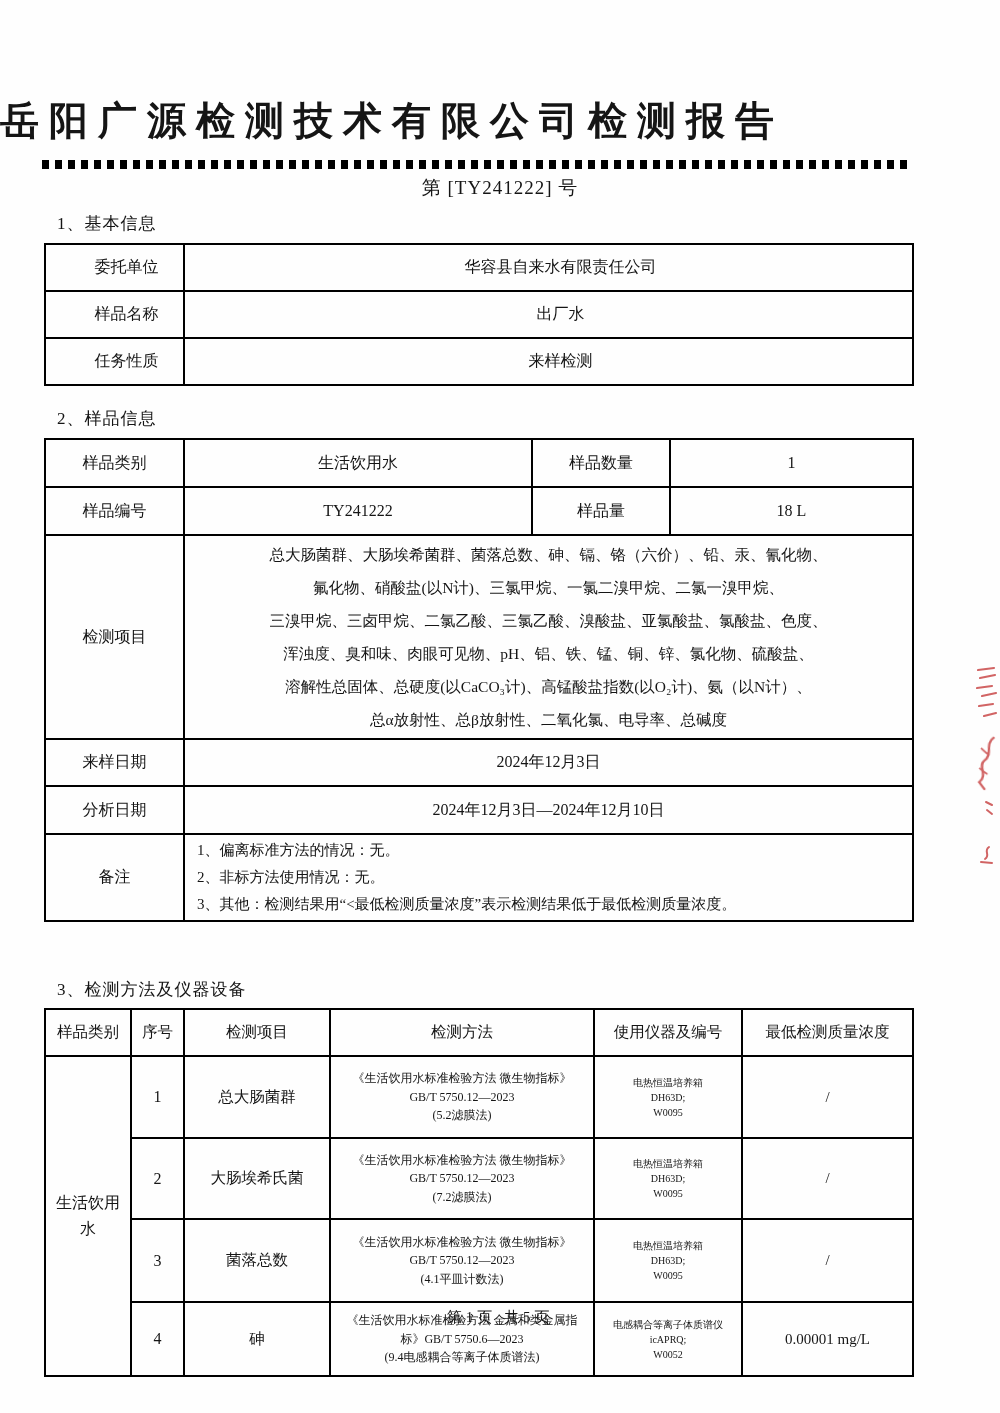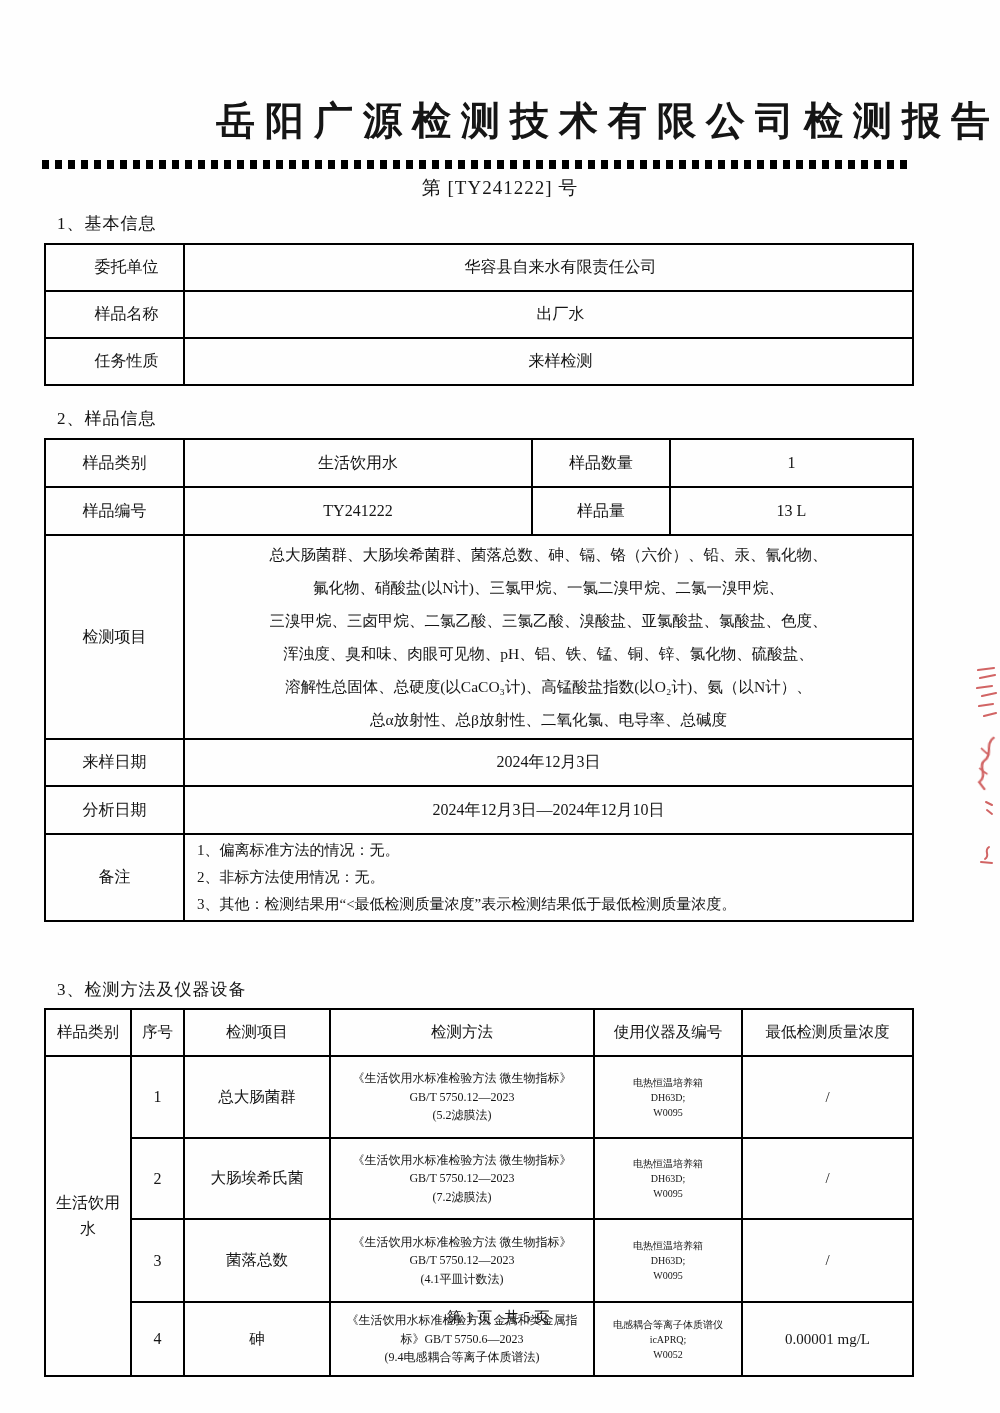--- a/index.html
+++ b/index.html
@@ -2,21 +2,21 @@
 <html><head>
 <meta charset="utf-8">
 <style>
   html,body { margin:0; padding:0; background:#ffffff; }
   .page {
     position:relative; width:1000px; height:1413px; background:#fefefe;
     font-family:"Liberation Serif","DejaVu Serif",serif; color:#151515;
     overflow:hidden;
   }
   .title {
-    position:absolute; top:94px; left:0; right:0; text-align:right;
+    position:absolute; top:94px; left:0; right:0; text-align:left;
     font-size:39px; font-weight:bold; letter-spacing:10px; white-space:nowrap;
   }
   .rule {
     position:absolute; top:160px; left:42px; width:866px; height:9px;
     background:repeating-linear-gradient(90deg,#000 0 7px,transparent 7px 13px);
   }
   .docnum {
     position:absolute; top:175px; left:0; right:0; text-align:center;
     font-size:19px; letter-spacing:1px;
   }
@@ -93,21 +93,21 @@
         <tr class="r46">
       <td>样品类别</td>
       <td>生活饮用水</td>
       <td>样品数量</td>
       <td>1</td>
     </tr>
     <tr class="r46">
       <td>样品编号</td>
       <td>TY241222</td>
       <td>样品量</td>
-      <td>13 L</td>
+      <td>18 L</td>
     </tr>
     <tr class="items-row">
       <td>检测项目</td>
       <td colspan="3" class="items-cell">总大肠菌群、大肠埃希菌群、菌落总数、砷、镉、铬（六价）、铅、汞、氰化物、
 氟化物、硝酸盐(以N计)、三氯甲烷、一氯二溴甲烷、二氯一溴甲烷、
 三溴甲烷、三卤甲烷、二氯乙酸、三氯乙酸、溴酸盐、亚氯酸盐、氯酸盐、色度、
 浑浊度、臭和味、肉眼可见物、pH、铝、铁、锰、铜、锌、氯化物、硫酸盐、
 溶解性总固体、总硬度(以CaCO₃计)、高锰酸盐指数(以O₂计)、氨（以N计）、
 总α放射性、总β放射性、二氧化氯、电导率、总碱度</td>
     </tr>

